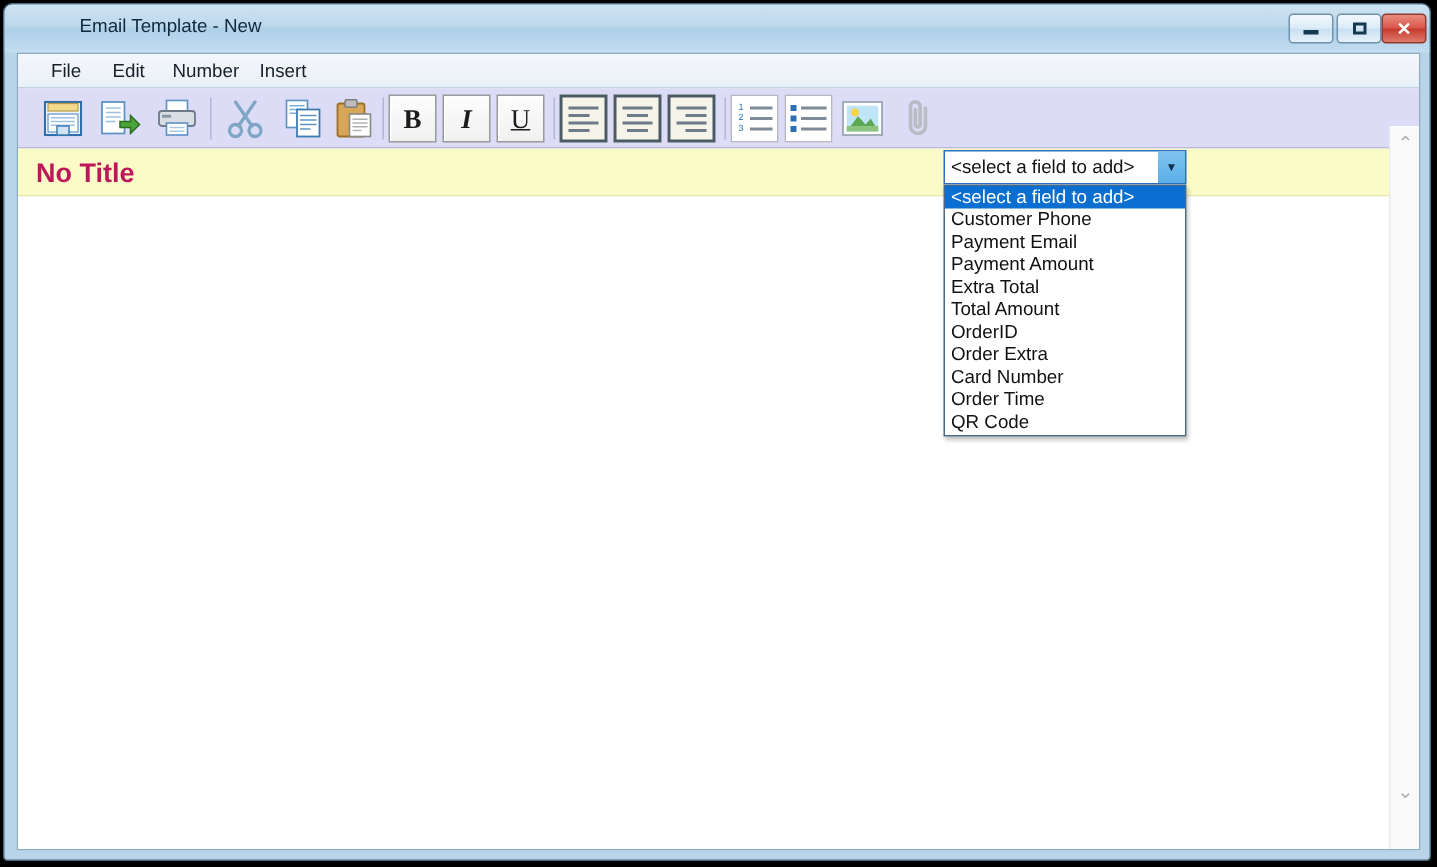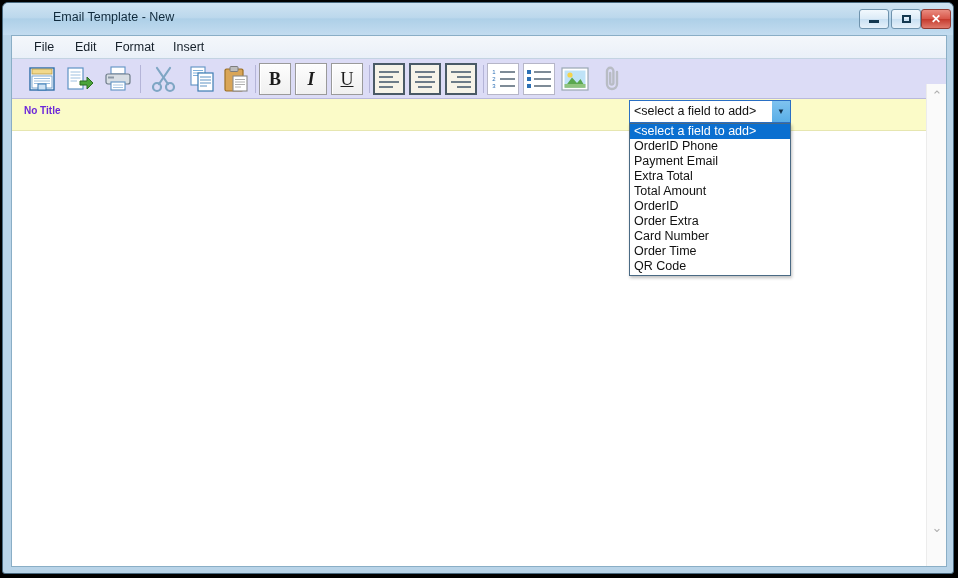--- a/index.html
+++ b/index.html
@@ -121,21 +121,21 @@
   .lrow .ln{flex:1;height:2px;background:#7e8b97;}
   
   #title-banner{
     position:absolute;left:0;top:63px;width:100%;height:32px;
     background:#fbfbc8;
     border-bottom:1px solid #e6e6b0;
     box-sizing:border-box;
   }
   #doc-title{
     position:absolute;left:12px;top:6px;
-    font-size:10px;font-weight:bold;color:#6d28d9;
+    font-size:18px;font-weight:bold;color:#be185d;
   }
   
   #editor{
     position:absolute;left:0;top:95px;right:0;bottom:0;
     background:#ffffff;
   }
   
   #vscroll{
     position:absolute;right:0;top:48px;width:20px;bottom:0;
     background:#fafafa;border-left:1px solid #ececec;
@@ -205,21 +205,21 @@
     <div class="wbtn" id="btn-close">
       <div class="wbtn-glyph">✕</div>
     </div>
   </div>
 
   <div id="client">
 
     <div id="menubar">
       <div class="menu-item" style="left:16px">File</div>
       <div class="menu-item" style="left:57px">Edit</div>
-      <div class="menu-item" style="left:97px">Format</div>
+      <div class="menu-item" style="left:97px">Number</div>
       <div class="menu-item" style="left:155px">Insert</div>
     </div>
 
     <div id="toolbar">
 
       <div class="tb-btn" style="left:14px">
         <svg width="28" height="28" viewBox="0 0 28 28">
           <rect x="2" y="3" width="24" height="22" fill="#f2f7fd" stroke="#2f6ea8" stroke-width="1.4"></rect>
           <rect x="4" y="4" width="20" height="5" fill="#f2d98c" stroke="#b89b45" stroke-width="0.8"></rect>
           <rect x="4" y="11" width="20" height="12" fill="#ffffff" stroke="#5f93c4" stroke-width="0.8"></rect>
@@ -379,22 +379,23 @@
       <div class="sb-arrow" id="sb-down">⌄</div>
     </div>
 
     <div id="combo">
       <div id="combo-value">&lt;select a field to add&gt;</div>
       <div id="combo-arrow">▼</div>
     </div>
 
     <div id="dropdown">
         <div class="dd-item selected">&lt;select a field to add&gt;</div>
-        <div class="dd-item">OrderID Phone</div>
+        <div class="dd-item">Customer Phone</div>
         <div class="dd-item">Payment Email</div>
+        <div class="dd-item">Payment Amount</div>
         <div class="dd-item">Extra Total</div>
         <div class="dd-item">Total Amount</div>
         <div class="dd-item">OrderID</div>
         <div class="dd-item">Order Extra</div>
         <div class="dd-item">Card Number</div>
         <div class="dd-item">Order Time</div>
         <div class="dd-item">QR Code</div>
       </div>
 
   </div>

